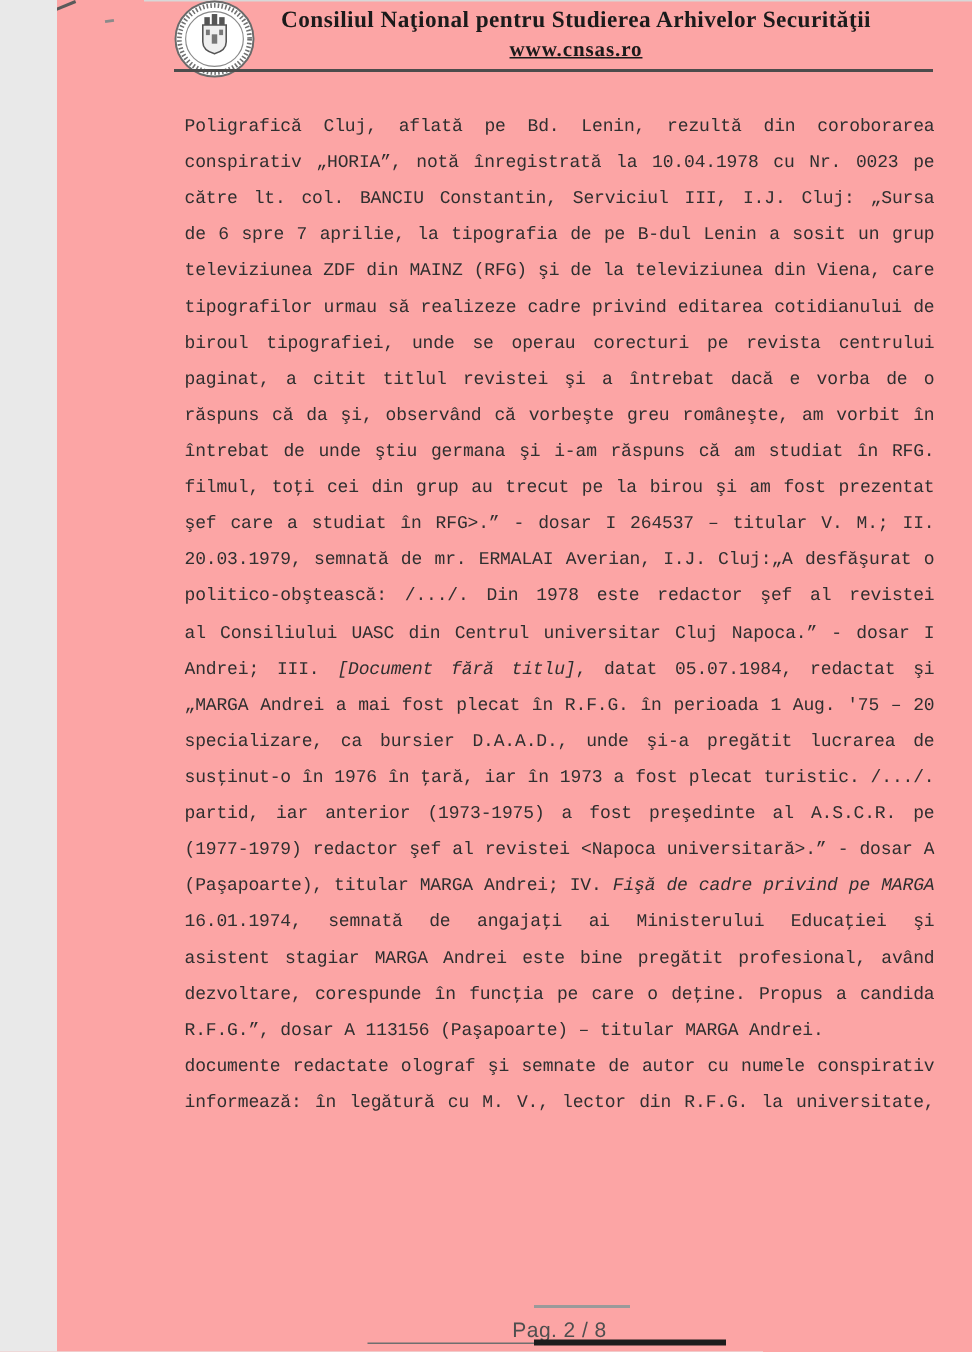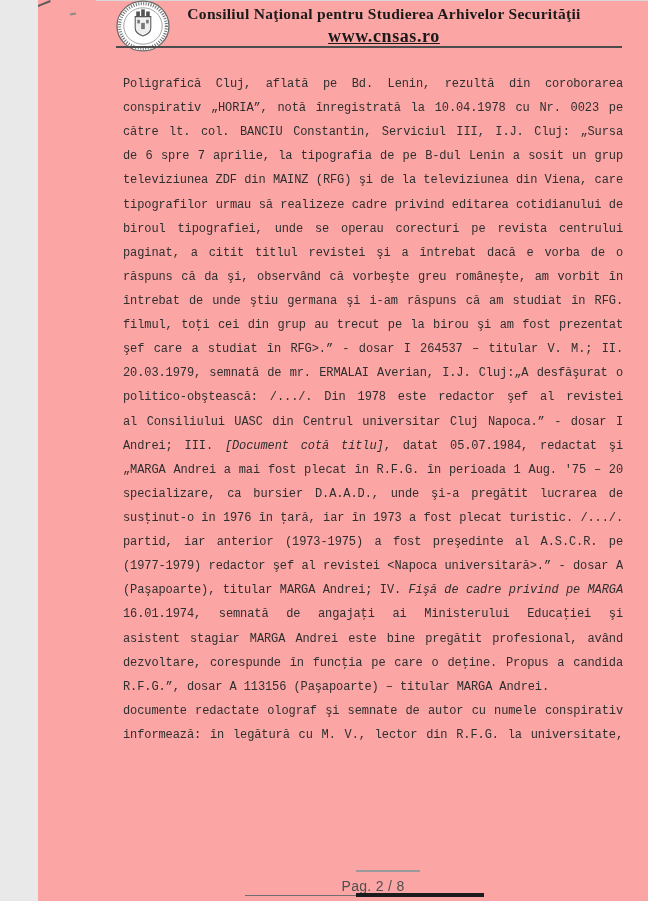--- a/index.html
+++ b/index.html
@@ -17,21 +17,21 @@
   .stray-dash{position:absolute;left:32px;top:13px;width:6px;height:2px;background:#8a8a8a;transform:rotate(-8deg);}
   
   .logo{position:absolute;left:75px;top:0px;width:60px;height:52px;}
   .header-text{
     position:absolute;left:120px;top:5px;width:452px;
     text-align:center;
     font-family:"Liberation Serif",serif;
     color:#1b1b1b;
   }
   .org-name{font-size:15.5px;font-weight:bold;letter-spacing:.3px;white-space:nowrap;}
-  .org-url{font-size:18px;font-weight:bold;letter-spacing:.6px;text-decoration:underline;margin-top:3px;}
+  .org-url{font-size:14px;font-weight:bold;letter-spacing:.6px;text-decoration:underline;margin-top:3px;}
   .header-rule{position:absolute;left:78px;top:46px;width:506px;height:2px;background:#4c4c4c;}
   
   .doc-body{
     position:absolute;left:85px;top:72px;width:500px;
     font-size:12px;letter-spacing:-.1px;
     color:#2f2f2f;
     font-family:Liberation Mono, monospace;
   }
   .line{
     height:24.12px;line-height:24.12px;
@@ -84,21 +84,21 @@
       <div class="line"><span>tipografilor urmau să realizeze cadre privind editarea cotidianului de limbă maghiară în</span></div>
       <div class="line"><span>biroul tipografiei, unde se operau corecturi pe revista centrului universitar, în stadiul</span></div>
       <div class="line"><span>paginat, a citit titlul revistei şi a întrebat dacă e vorba de o revistă studenţească. I-am</span></div>
       <div class="line"><span>răspuns că da şi, observând că vorbeşte greu româneşte, am vorbit în germană. M-a</span></div>
       <div class="line"><span>întrebat de unde ştiu germana şi i-am răspuns că am studiat în RFG. După ce au realizat</span></div>
       <div class="line"><span>filmul, toţi cei din grup au trecut pe la birou şi am fost prezentat celorlalţi ca un &lt;redactor</span></div>
       <div class="line"><span>şef care a studiat în RFG&gt;.” - dosar I 264537 – titular V. M.; II. </span><span class="it">Notă cuprinzând datele</span></div>
       <div class="line"><span>20.03.1979, semnată de mr. ERMALAI Averian, I.J. Cluj:„A desfăşurat o susţinută activitate</span></div>
       <div class="line"><span>politico-obştească: /.../. Din 1978 este redactor şef al revistei „Napoca Universitaria” organ</span></div>
       <div class="line"><span>al Consiliului UASC din Centrul universitar Cluj Napoca.” - dosar I 245 – titular MARGA</span></div>
-      <div class="line"><span>Andrei; III. </span><span class="it">[Document cotă titlu]</span><span>, datat 05.07.1984, redactat şi semnat de lt. col. CĂLIAN</span></div>
+      <div class="line"><span>Andrei; III. </span><span class="it">[Document fără titlu]</span><span>, datat 05.07.1984, redactat şi semnat de lt. col. CĂLIAN</span></div>
       <div class="line"><span>„MARGA Andrei a mai fost plecat în R.F.G. în perioada 1 Aug. '75 – 20 iulie 1976 la</span></div>
       <div class="line"><span>specializare, ca bursier D.A.A.D., unde şi-a pregătit lucrarea de doctorat pe care apoi a</span></div>
       <div class="line"><span>susţinut-o în 1976 în ţară, iar în 1973 a fost plecat turistic. /.../. Face parte din B.O.B. de</span></div>
       <div class="line"><span>partid, iar anterior (1973-1975) a fost preşedinte al A.S.C.R. pe centrul universitar CLUJ şi</span></div>
       <div class="line"><span>(1977-1979) redactor şef al revistei &lt;Napoca universitară&gt;.” - dosar A 113156</span></div>
       <div class="line"><span>(Paşapoarte), titular MARGA Andrei; IV. </span><span class="it">Fişă de cadre privind pe MARGA ANDREI</span><span>, datată</span></div>
       <div class="line"><span>16.01.1974, semnată de angajaţi ai Ministerului Educaţiei şi Învăţământului: „/.../ tov.</span></div>
       <div class="line"><span>asistent stagiar MARGA Andrei este bine pregătit profesional, având reale posibilităţi de</span></div>
       <div class="line"><span>dezvoltare, corespunde în funcţia pe care o deţine. Propus a candida la bursa Humbold în</span></div>
       <div class="line nojust"><span>R.F.G.”, dosar A 113156 (Paşapoarte) – titular MARGA Andrei.</span></div>

